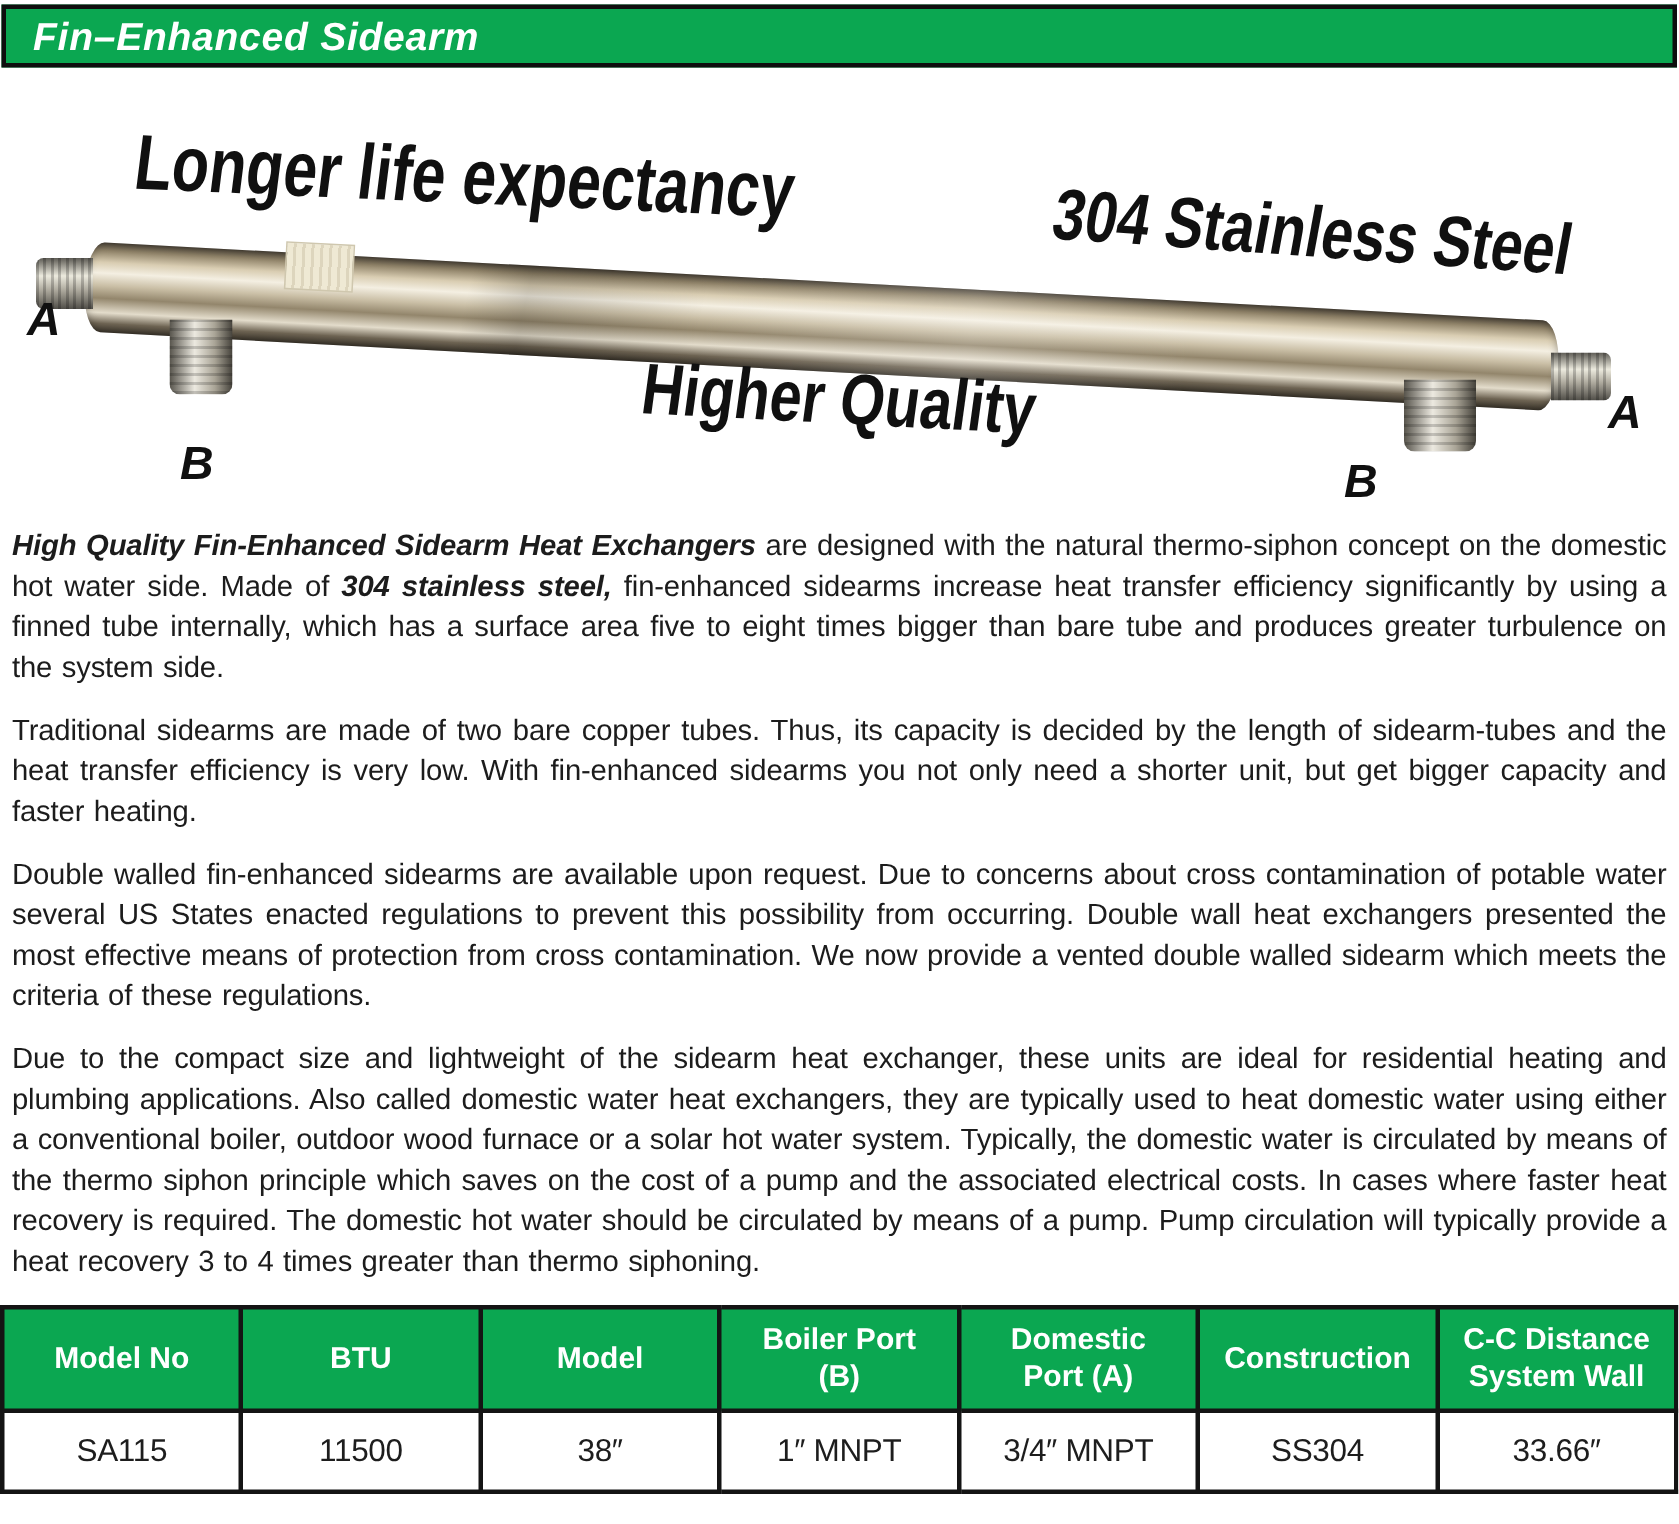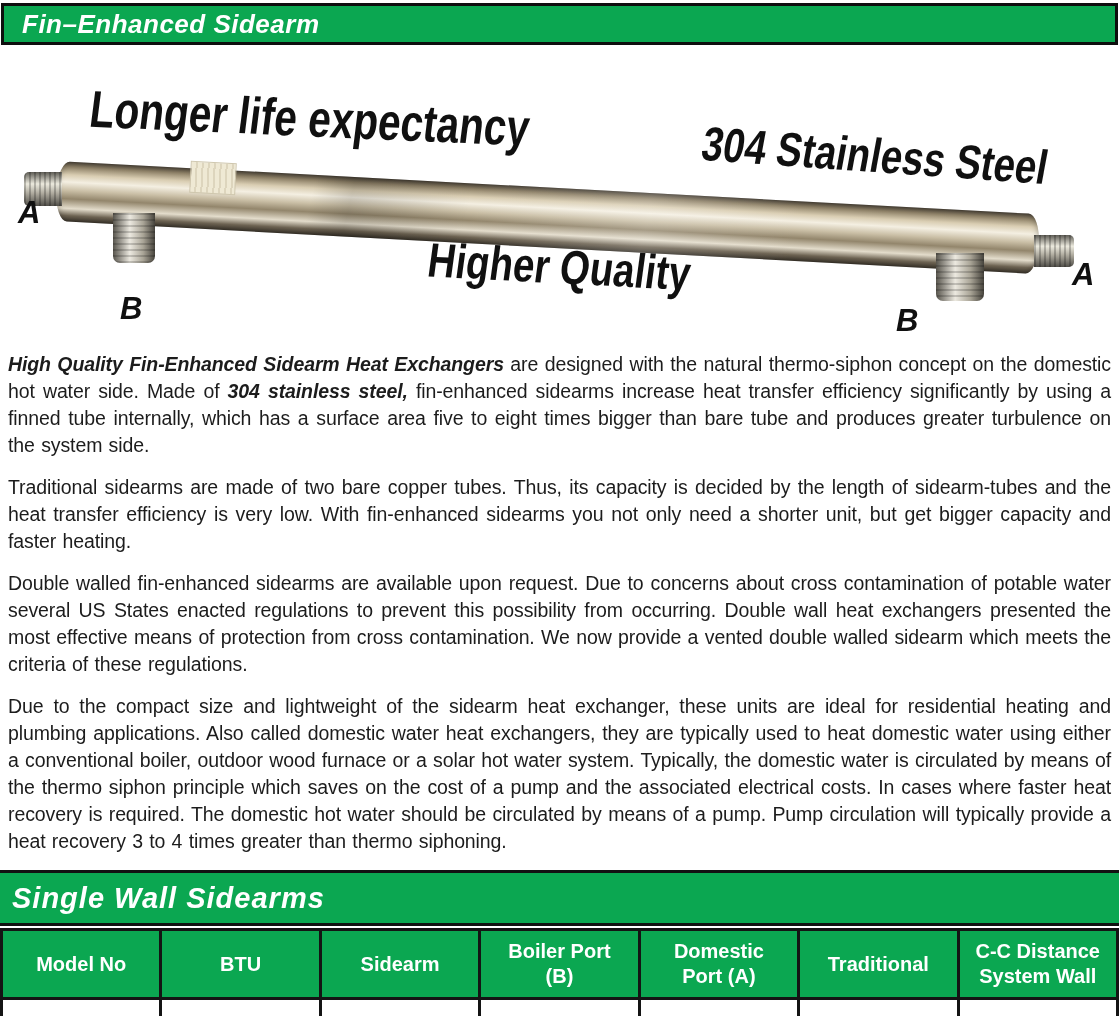--- a/index.html
+++ b/index.html
@@ -141,35 +141,32 @@
     </div>
   </div>
 
   <div class="body-text" id="body-text">
       <p><span class="seg-bi">High Quality Fin-Enhanced Sidearm Heat Exchangers </span><span>are designed with the natural thermo-siphon concept on the domestic hot water side. Made of </span><span class="seg-bi">304 stainless steel, </span><span>fin-enhanced sidearms increase heat transfer efficiency significantly by using a finned tube internally, which has a surface area five to eight times bigger than bare tube and produces greater turbulence on the system side.</span></p>
       <p><span>Traditional sidearms are made of two bare copper tubes. Thus, its capacity is decided by the length of sidearm-tubes and the heat transfer efficiency is very low. With fin-enhanced sidearms you not only need a shorter unit, but get bigger capacity and faster heating.</span></p>
       <p><span>Double walled fin-enhanced sidearms are available upon request. Due to concerns about cross contamination of potable water several US States enacted regulations to prevent this possibility from occurring. Double wall heat exchangers presented the most effective means of protection from cross contamination. We now provide a vented double walled sidearm which meets the criteria of these regulations.</span></p>
       <p><span>Due to the compact size and lightweight of the sidearm heat exchanger, these units are ideal for residential heating and plumbing applications. Also called domestic water heat exchangers, they are typically used to heat domestic water using either a conventional boiler, outdoor wood furnace or a solar hot water system. Typically, the domestic water is circulated by means of the thermo siphon principle which saves on the cost of a pump and the associated electrical costs. In cases where faster heat recovery is required. The domestic hot water should be circulated by means of a pump. Pump circulation will typically provide a heat recovery 3 to 4 times greater than thermo siphoning.</span></p>
     </div>
 
-  <div class="section-bar">
-    <span>Single Wall Sidearms</span>
-  </div>
 
   <table class="specs">
     <thead id="spec-thead">
         <tr>
           <th>Model No</th>
           <th>BTU</th>
-          <th>Sidearm</th>
+          <th>Model</th>
           <th>Boiler Port
 (B)</th>
           <th>Domestic
 Port (A)</th>
-          <th>Traditional</th>
+          <th>Construction</th>
           <th>C-C Distance
 System Wall</th>
         </tr>
       </thead>
     <tbody id="spec-tbody">
         <tr>
           <td>SA115</td>
           <td>11500</td>
           <td>38″</td>
           <td>1″ MNPT</td>

